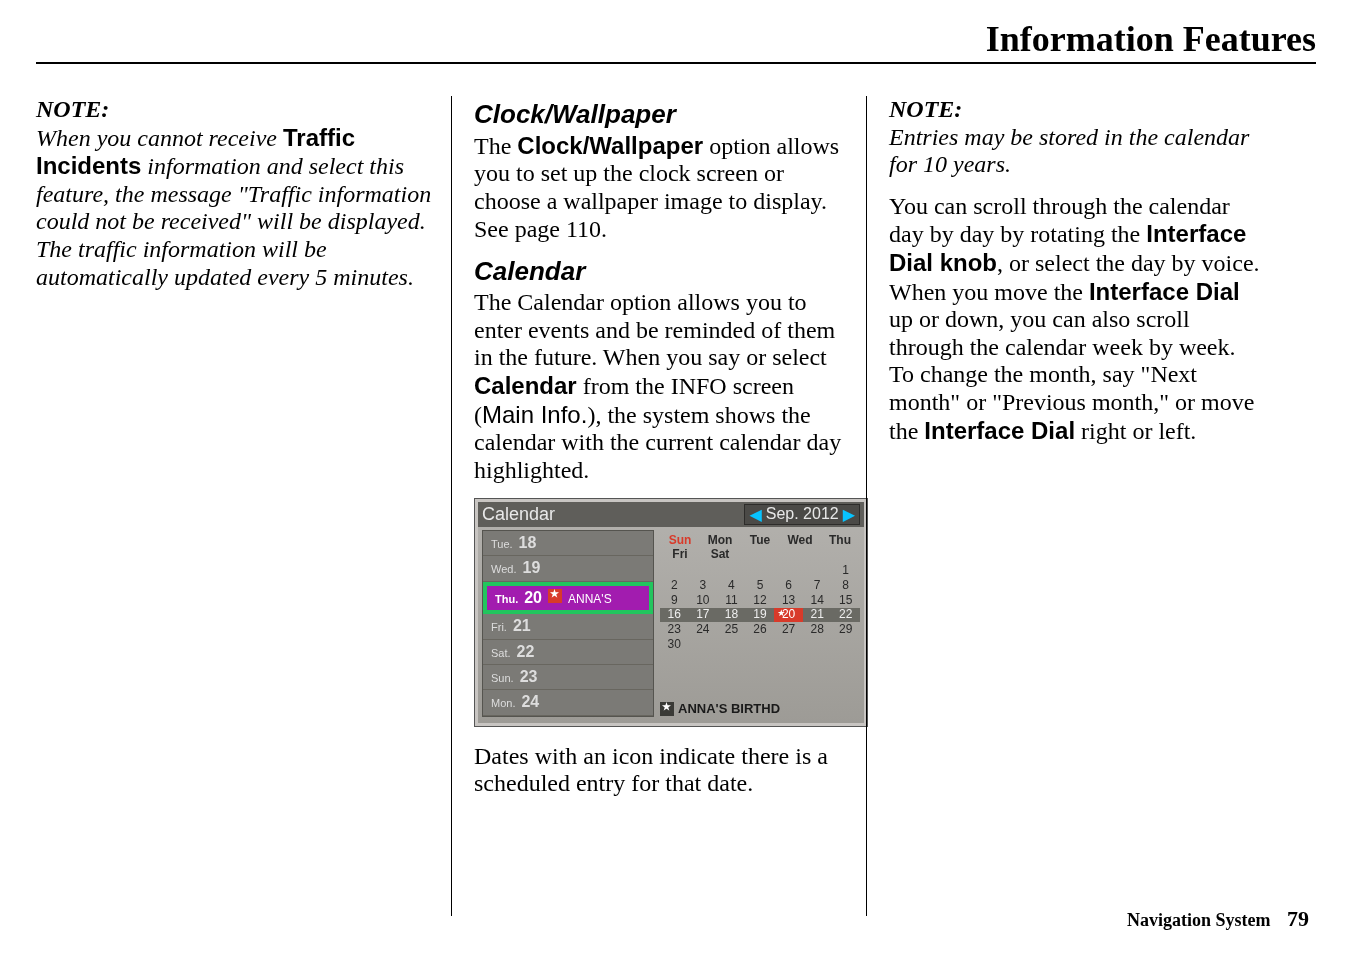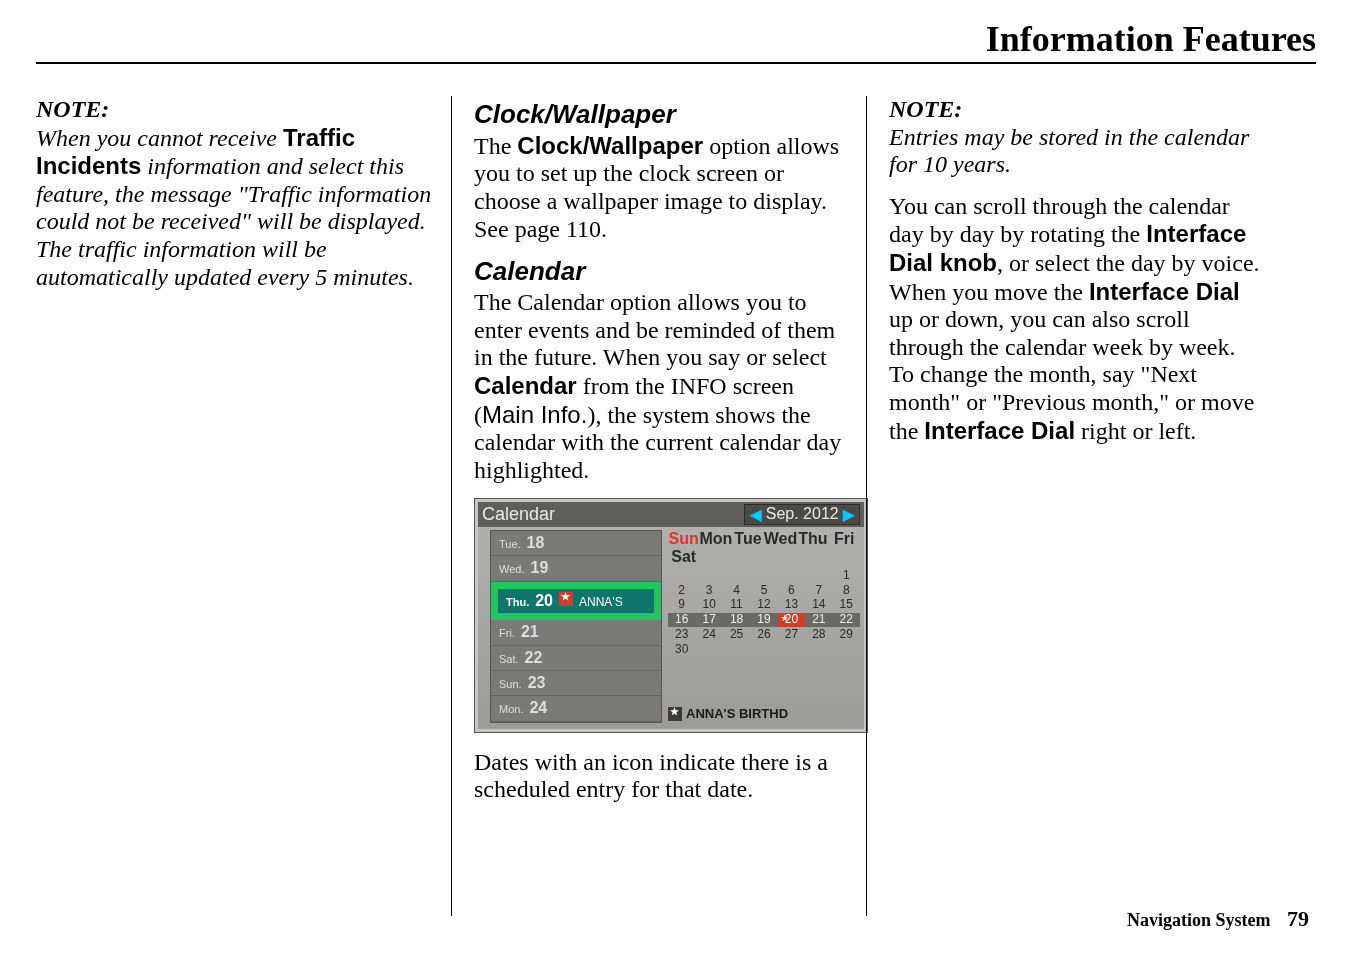--- a/index.html
+++ b/index.html
@@ -95,56 +95,57 @@
   }
   .cal-title .t-left { flex:1; }
   .cal-title .t-nav {
     display:flex; align-items:center; gap:4px;
     background:#4b4a47; padding:0 4px; border:1px solid #2d2c2a;
     font-size:16px;
   }
   .cal-title .arrow { color:#07c3ff; font-size:16px; line-height:1; }
   .cal-body {
     display:flex;
-    padding:3px 4px 6px 12px;
+    padding:3px 4px 6px 4px;
     gap:6px;
+    align-items:flex-end;
   }
   .day-list {
     width: 170px;
     background:#7b7a76;
     border:1px solid #55544f;
     font-size:14px;
     color:#ddd;
   }
   .day-row {
     display:flex; align-items:baseline; gap:6px;
     padding:3px 8px;
     border-bottom:1px solid #68665f;
   }
   .day-row.sel {
-    background:#0f766e;
+    background:#a21caf;
     color:#fff;
-    border:7px solid #22c55e;
+    border:4px solid #22c55e;
     font-weight:bold;
   }
   .day-row .dow { font-size:11px; }
   .day-row .dnum { font-size:16px; font-weight:bold; }
   .day-row .star {
     display:inline-block;width:14px;height:14px;background:#d83a2a;
     position:relative;
   }
   .day-row .star::after{content:"★";color:#fff;font-size:10px;position:absolute;left:2px;top:-1px;}
   .day-row .ev { font-size:12px; font-weight:normal; color:#fff;}
   .grid-side {
     flex:1;
     display:flex;flex-direction:column;gap:2px;
   }
   .dow-head {
-    display:grid;grid-template-columns:repeat(6,1fr);
-    font-size:16px;font-weight:bold;text-align:center;
+    display:grid;grid-template-columns:repeat(5,1fr);
+    font-size:12px;font-weight:bold;text-align:center;
   }
   .dow-head .sun { color:#d83a2a;}
   .dow-head .other{ color:#2a2a2a;}
   .month-grid {
     display:grid;grid-template-columns:repeat(7,1fr);
     font-size:12px;text-align:center;color:#2a2a2a;
     row-gap:1px;
   }
   .month-grid .cell { padding:0 0; }
   .month-grid .hlrow { background:#6a6a64; color:#eee; }

